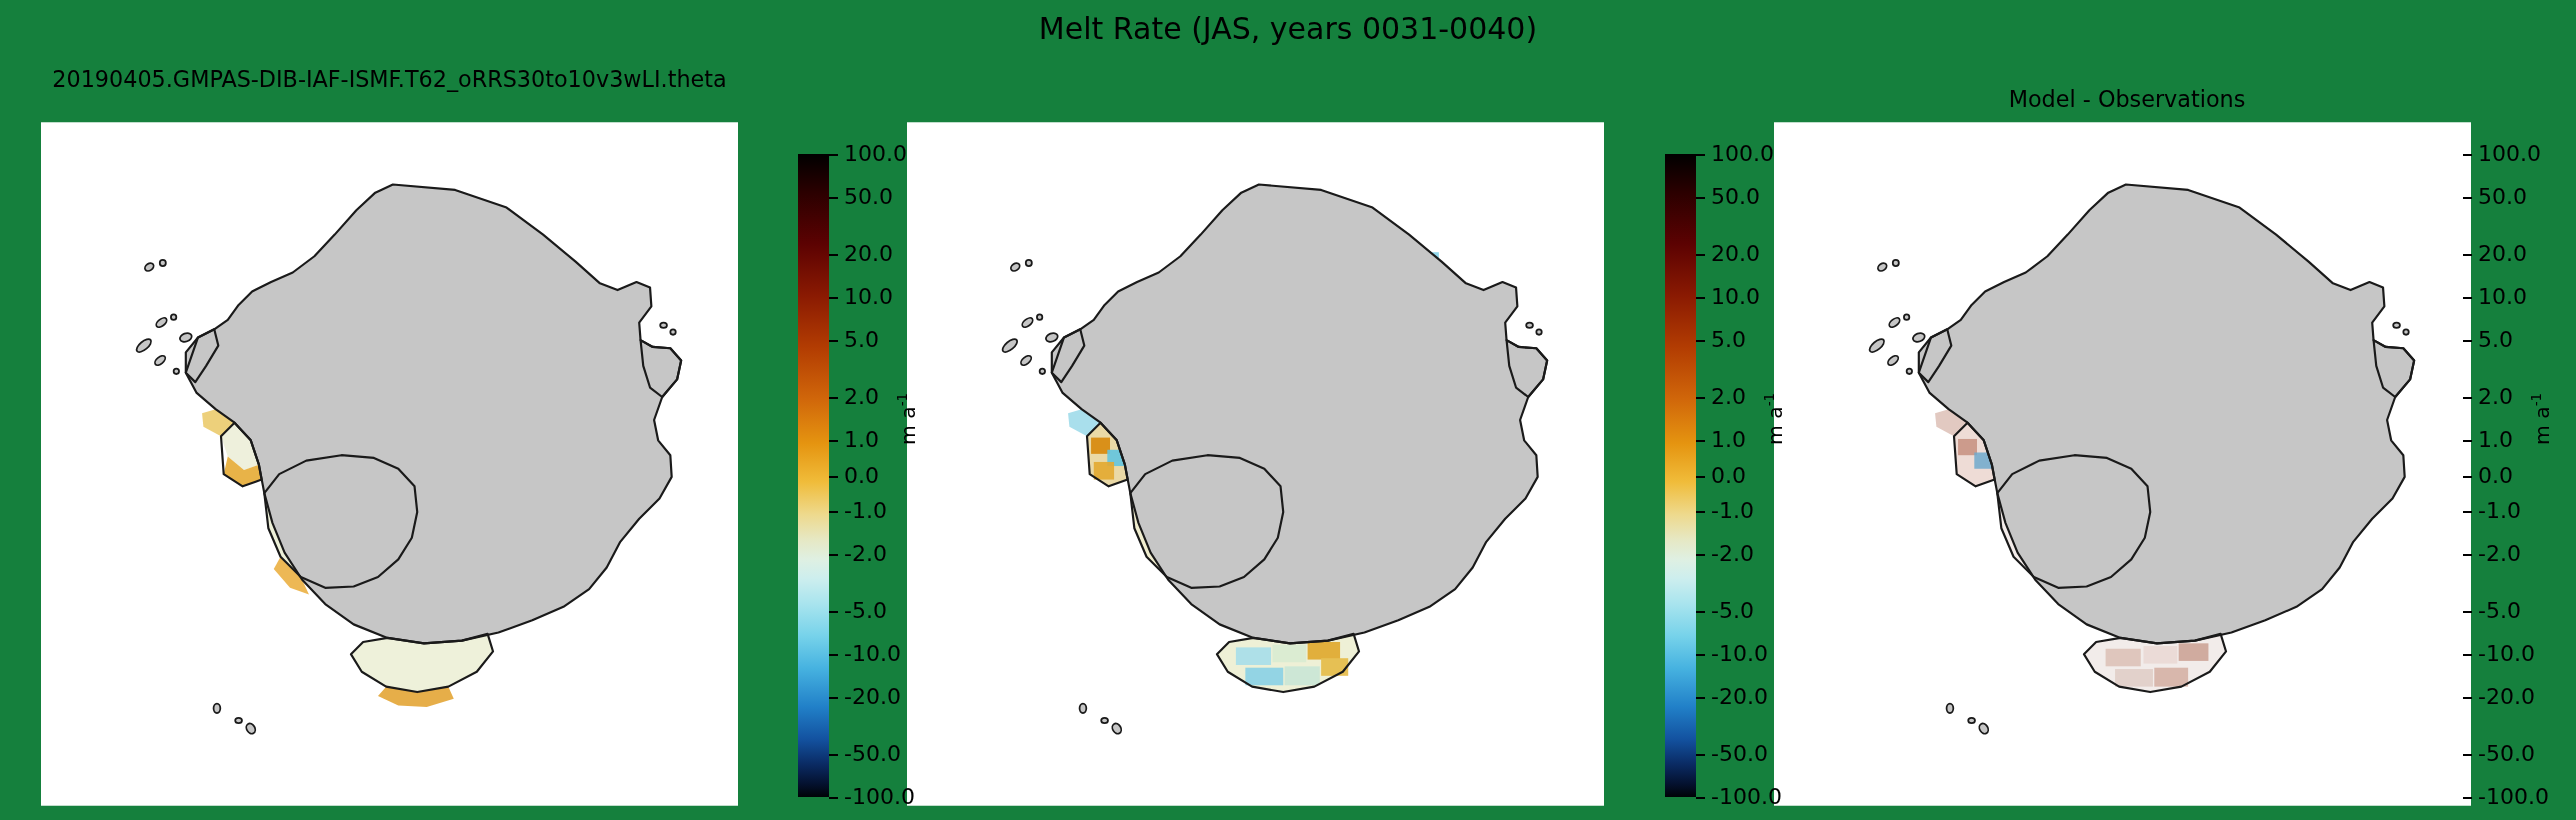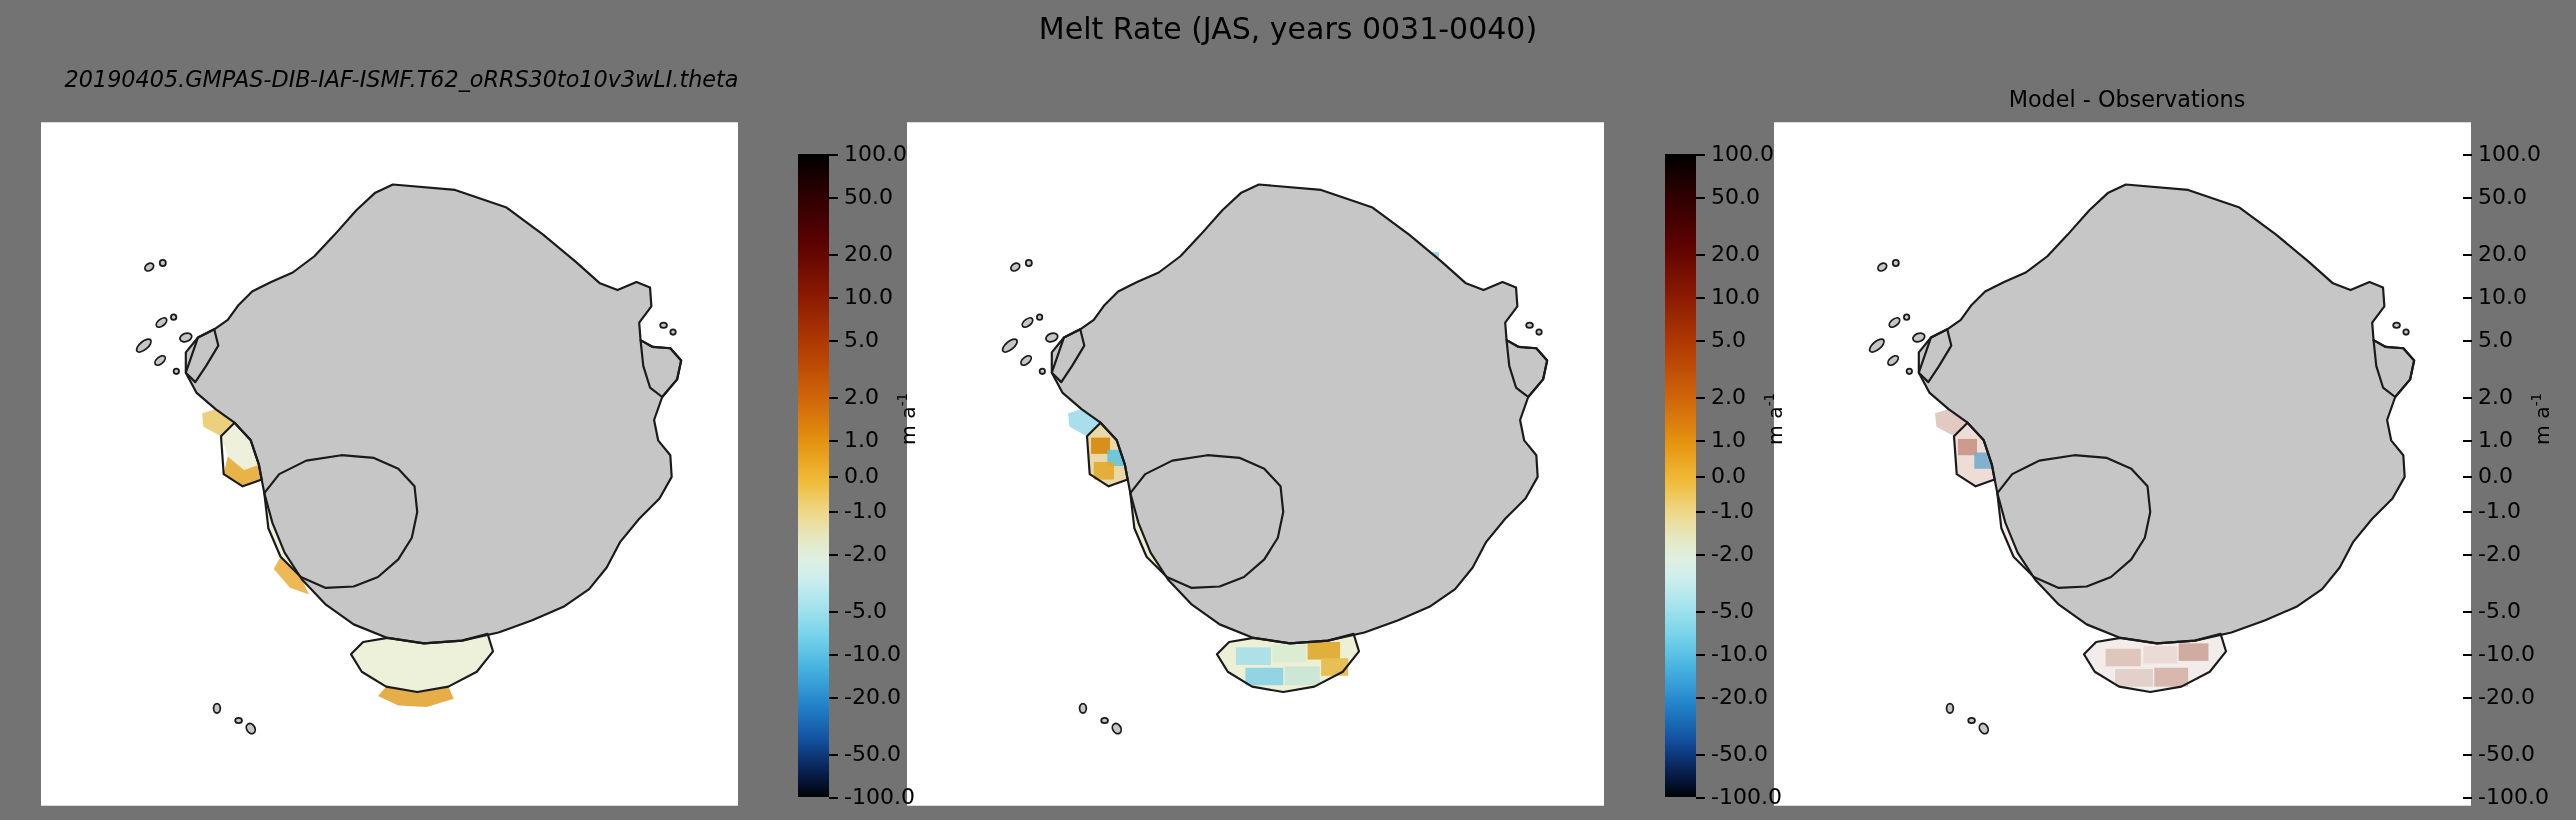--- a/index.html
+++ b/index.html
@@ -1,33 +1,33 @@
 <!DOCTYPE html>
 <html style="font-size:10.8px"><head>
 <meta charset="utf-8">
 <style>
   html,body{margin:0;padding:0;background:#ffffff;}
   body{
     width:2576px;height:821px;
     font-family:"DejaVu Sans","Liberation Sans",sans-serif;
     color:#000;overflow:hidden;position:relative;
   }
-  #figure{position:absolute;inset:0;background:#737373;}
+  #figure{position:absolute;inset:0;background:#15803d;}
 
   
   #suptitle{
     position:absolute;left:0;top:10.8px;width:2576px;
     text-align:center;font-size:30px;font-weight:400;
     letter-spacing:0px;white-space:nowrap;
   }
   .panel-title{
     position:absolute;top:66px;text-align:center;
     font-size:22.3px;font-weight:400;white-space:nowrap;
   }
-  #title-0{left:12px;width:779px;font-style:italic;}
+  #title-0{left:0px;width:779px;}
   #title-1{left:867px;width:786px;}
   #title-2{left:1734px;width:786px;margin-top:20px;}
 
   
   .panel{position:absolute;top:122px;width:697px;height:684px;}
   #panel-0{left:41px;}
   #panel-1{left:907px;}
   #panel-2{left:1774px;}
   .map{position:absolute;inset:0;overflow:hidden;}
   .map svg{position:absolute;left:0;top:0;width:100%;height:100%;}

